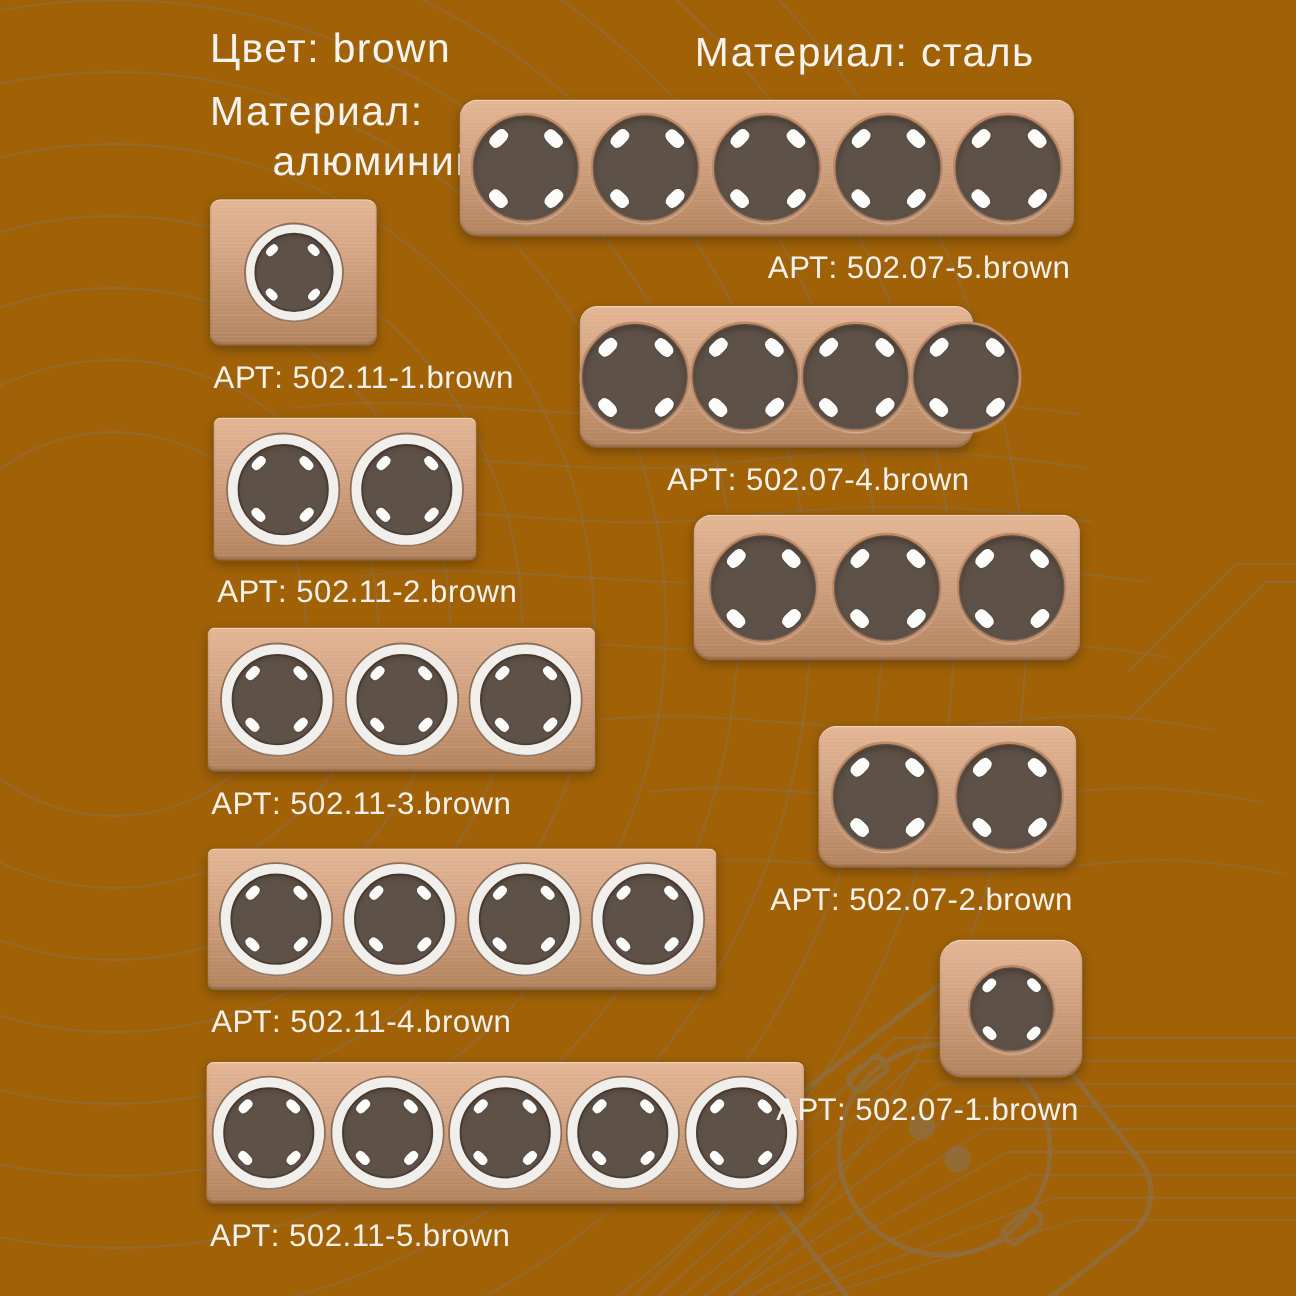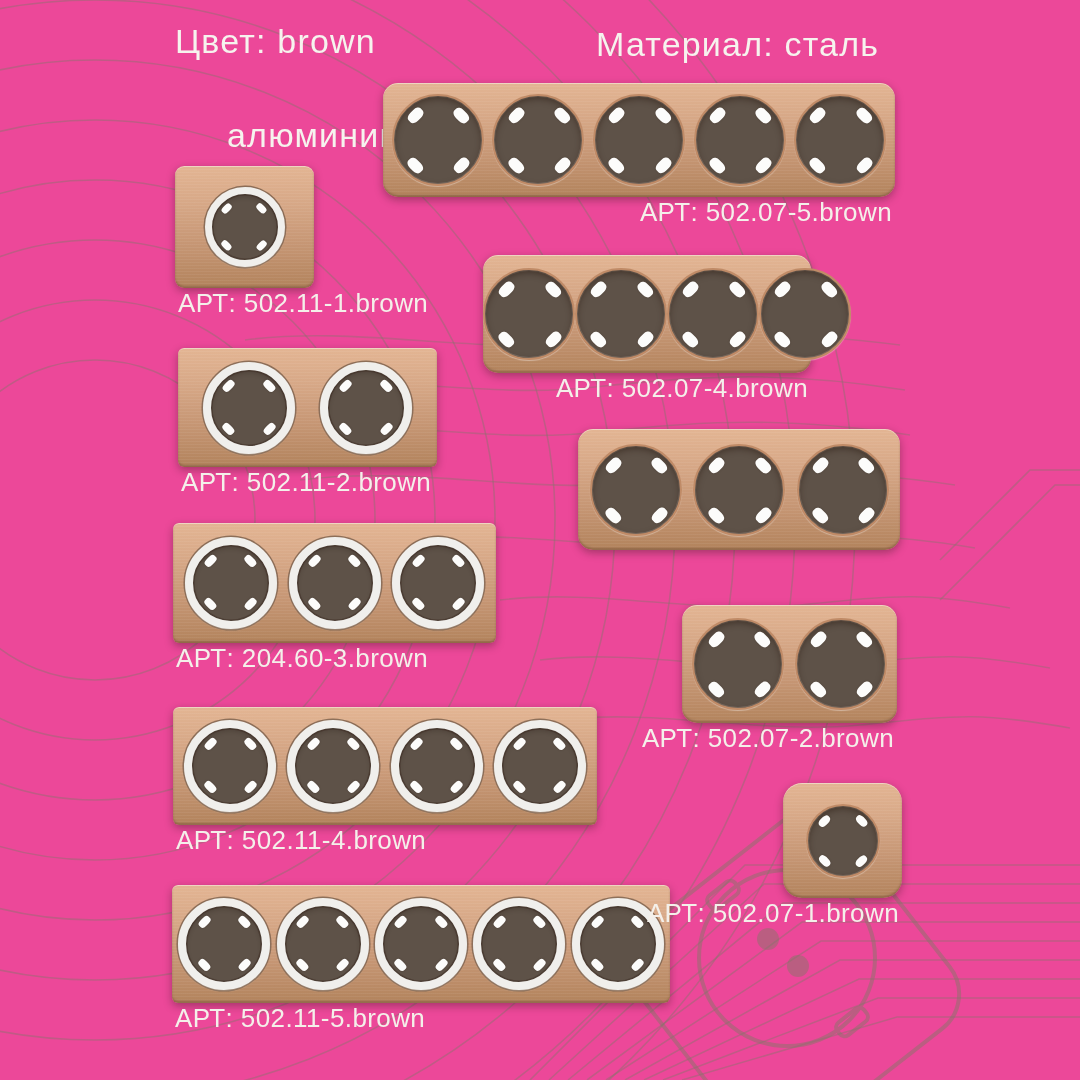--- a/index.html
+++ b/index.html
@@ -4,66 +4,66 @@
 <style>
   html,body{margin:0;padding:0;}
   body{
     font-family:"Liberation Sans", sans-serif;
     background:#4a4038;
   }
   .canvas{
     position:relative;
     width:1080px;height:1080px;
     margin:0 auto;
-    background:#ec4899;
+    background:#a16207;
     overflow:hidden;
   }
   svg.decor{position:absolute;left:0;top:0;width:1080px;height:1080px;pointer-events:none;}
 
   .hdr{
     position:absolute;
     color:#f6f3ee;
     font-size:34px;
     letter-spacing:1.2px;
     white-space:nowrap;
     font-weight:400;
   }
   .h-left-color{left:175px;top:22px;}
   .h-left-mat1{left:175px;top:74px;}
   .h-left-mat2{left:191px;top:116px;margin-left:36px;}
-  .h-right-mat{left:596px;top:25px;}
+  .h-right-mat{left:579px;top:25px;}
 
   .product{position:absolute;}
   .frame{
     position:absolute;left:0;top:0;width:100%;height:100%;
     display:flex;justify-content:space-evenly;align-items:center;
     background:
       repeating-linear-gradient(180deg, rgba(255,255,255,0.055) 0 1px, rgba(0,0,0,0) 1px 3px),
       linear-gradient(180deg,#e3b593 0%, #d7a887 30%, #c69674 64%, #b2835c 100%);
     box-shadow:
       0 3px 9px rgba(28,19,13,0.35),
       inset 0 1px 0 rgba(255,255,255,0.4),
       inset 0 -2px 2px rgba(84,53,35,0.35);
   }
   .alu{border-radius:6px;}
   .steel{border-radius:15px;}
   .p0 .frame{border-radius:9px;}
   .p9 .frame{border-radius:19px;}
 
   .label{
-    position:absolute;top:100%;
+    position:absolute;top:100%;margin-top:11px;
     color:#f4f0ea;font-size:26px;letter-spacing:0.4px;
     white-space:nowrap;
   }
   .col-left  .label{left:3px;}
   .col-right .label{right:3px;text-align:right;}
 
   
   .p0{left:175px;top:166px;width:124px;height:122px;padding-left:15px;}
-  .p1{left:178px;top:348px;width:219px;height:119px;padding-left:40px;}
+  .p1{left:178px;top:348px;width:219px;height:119px;}
   .p2{left:173px;top:523px;width:323px;height:120px;}
   .p3{left:173px;top:707px;width:424px;height:118px;}
   .p4{left:172px;top:885px;width:498px;height:118px;}
   .p5{left:383px;top:83px; width:512px;height:114px;}
   .p6{left:483px;top:255px;width:328px;height:118px;}
   .p7{left:578px;top:429px;width:322px;height:121px;}
   .p8{left:682px;top:605px;width:215px;height:118px;}
   .p9{left:783px;top:783px;width:119px;height:115px;}
 
   .gang{position:relative;width:92px;height:92px;flex:0 0 auto;}
@@ -144,20 +144,21 @@
       <rect x="662" y="848" width="262" height="262" rx="44" transform="rotate(-38 793 979)"></rect>
       <circle cx="787" cy="958" r="88"></circle>
       <circle cx="768" cy="939" r="11" fill="#857668" stroke="none"></circle>
       <circle cx="798" cy="966" r="11" fill="#857668" stroke="none"></circle>
       <rect x="706" y="887" width="34" height="16" rx="6" transform="rotate(-38 723 895)"></rect>
       <rect x="835" y="1014" width="34" height="16" rx="6" transform="rotate(-38 852 1022)"></rect>
     </g>
   </svg>
 
   <div class="hdr h-left-color">Цвет: brown</div>
+  <div class="hdr h-left-mat1">Материал:</div>
   <div class="hdr h-left-mat2">алюминий</div>
   <div class="hdr h-right-mat">Материал: сталь</div>
 
   <div class="product col-left p0 alu-host">
     <div class="frame alu">
         <div class="gang">
           <div class="ring">
             <div class="notch n-ne"></div>
             <div class="notch n-nw"></div>
             <div class="notch n-se"></div>
@@ -210,21 +211,21 @@
         </div>
         <div class="gang">
           <div class="ring">
             <div class="notch n-ne"></div>
             <div class="notch n-nw"></div>
             <div class="notch n-se"></div>
             <div class="notch n-sw"></div>
           </div>
         </div>
       </div>
-    <div class="label">АРТ: 204.60-3.brown</div>
+    <div class="label">АРТ: 502.11-3.brown</div>
   </div>
 
   <div class="product col-left p3 alu-host">
     <div class="frame alu">
         <div class="gang">
           <div class="ring">
             <div class="notch n-ne"></div>
             <div class="notch n-nw"></div>
             <div class="notch n-se"></div>
             <div class="notch n-sw"></div>

